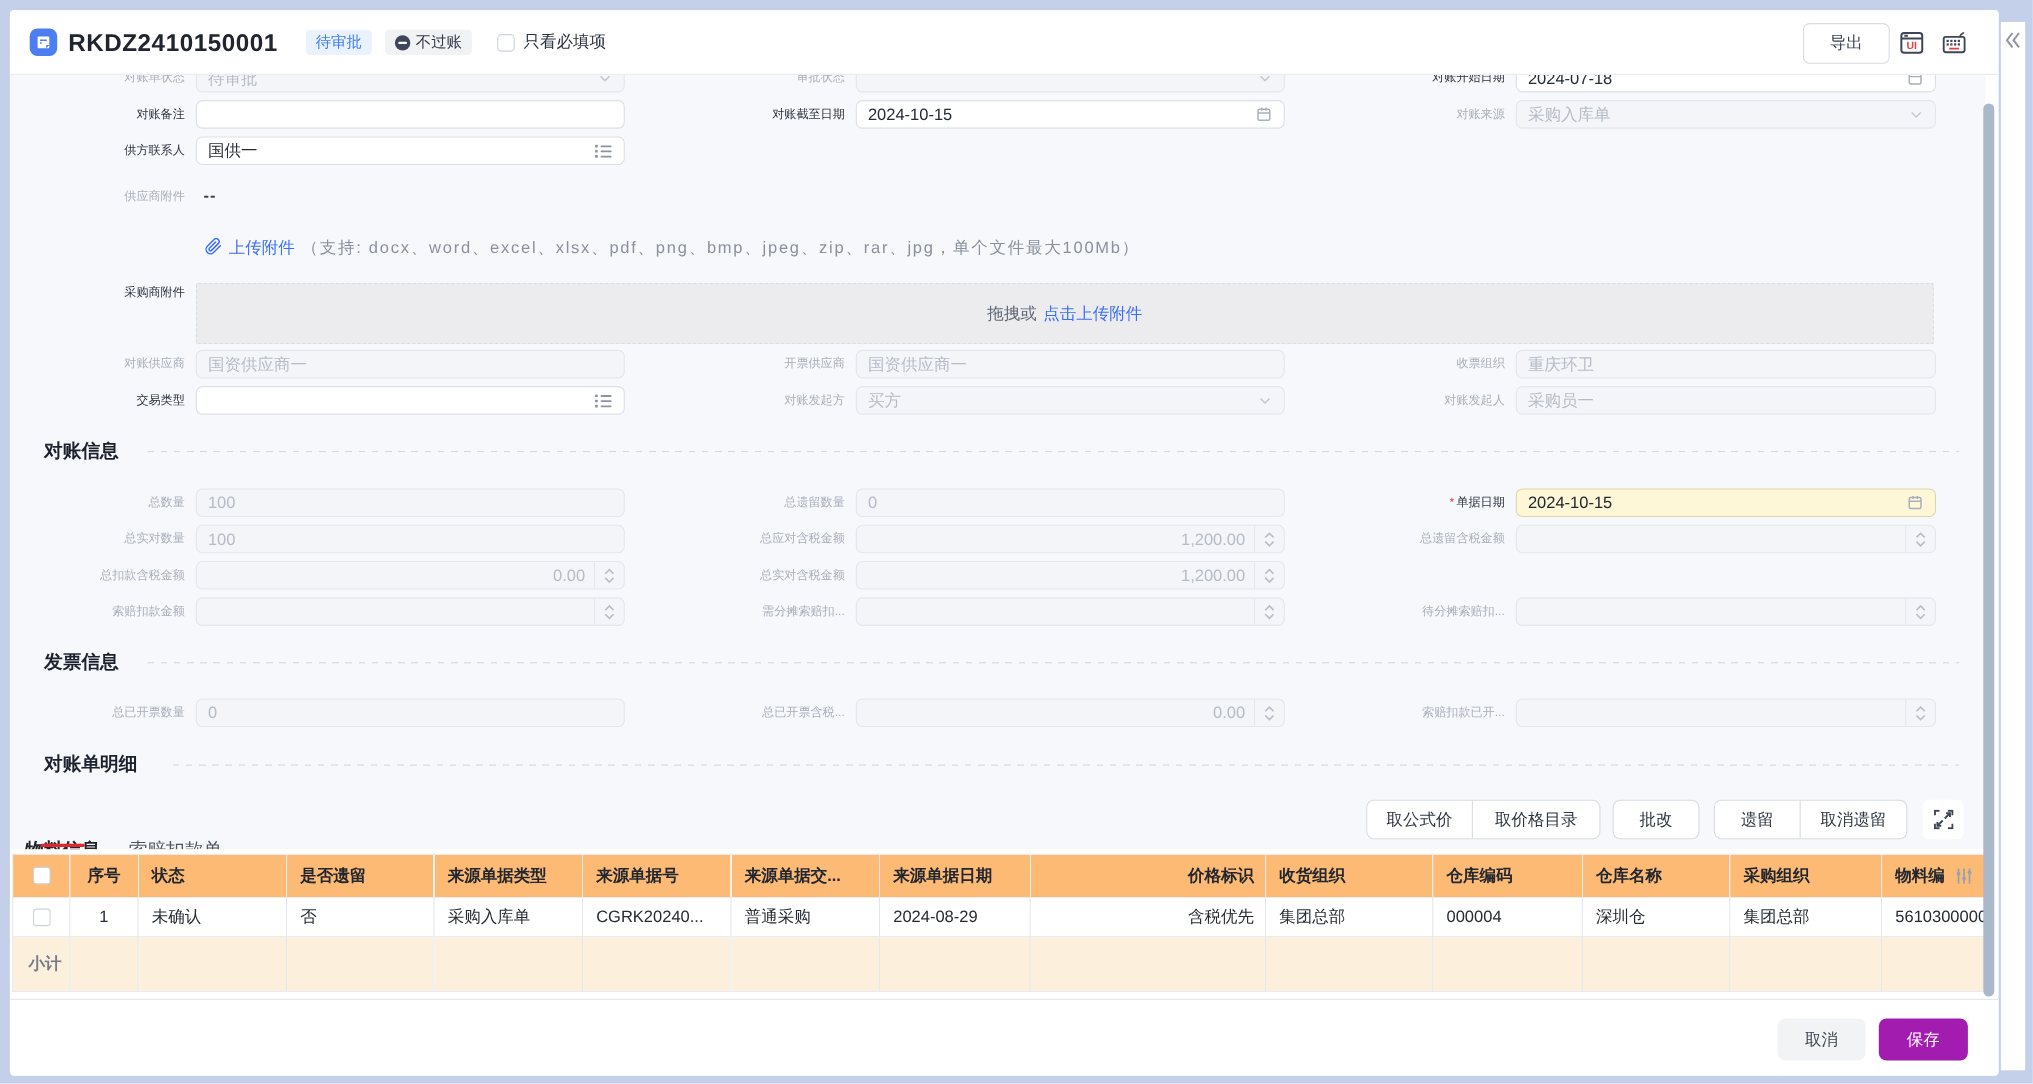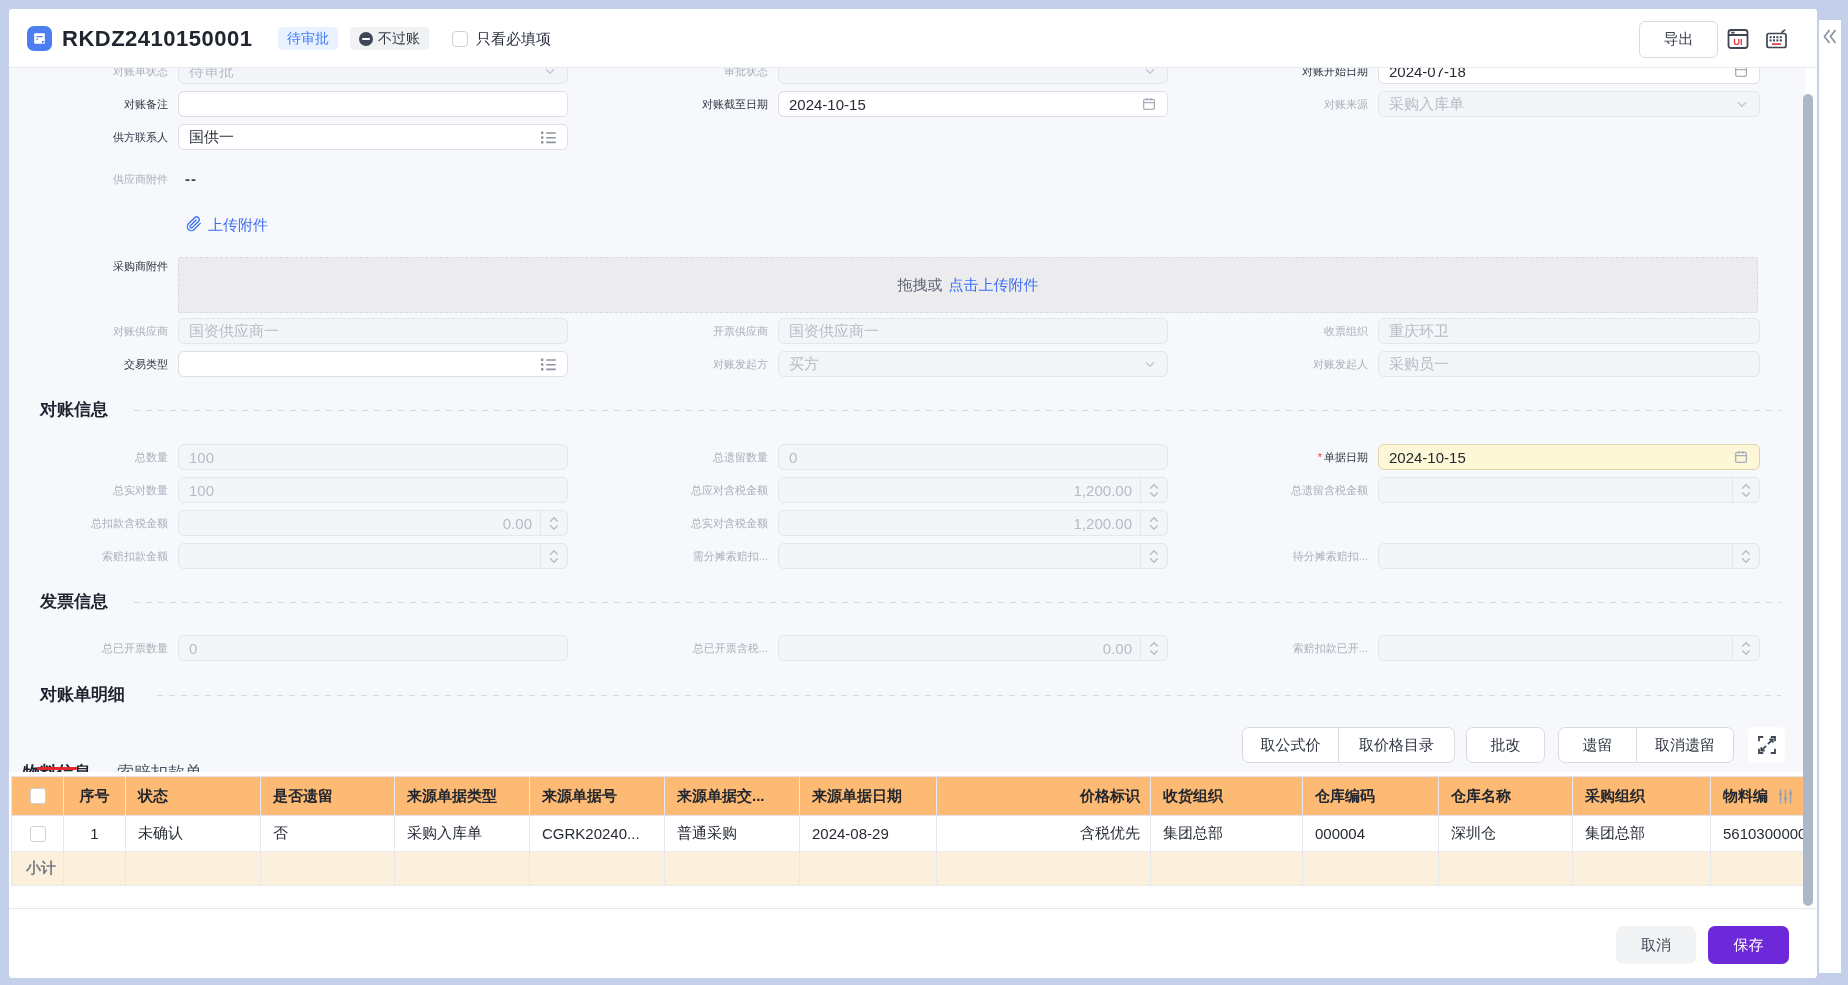--- a/index.html
+++ b/index.html
@@ -53,31 +53,31 @@
   .dbtn .seg { display:flex; align-items:center; justify-content:center; font-size:15px; color:#2f3742; padding:0 10px; }
   .dbtn .seg + .seg { border-left:1px solid #d8dbe2; }
   .expand-btn { position:absolute; left:1739px; top:659px; width:37px; height:36px; background:#fff; border-radius:6px; display:flex; align-items:center; justify-content:center; }
   
   .tablezone { position:absolute; left:0; top:704px; width:1796px; height:136px; background:#fff; }
   .grid { position:absolute; left:2px; top:4px; width:1794px; overflow:hidden; }
   table { border-collapse:collapse; table-layout:fixed; width:1889px; }
   th, td { border-right:1px solid #e4e7ec; padding:0 12px; white-space:nowrap; overflow:hidden; font-size:15px; }
   thead th { height:39px; background:#fdba74; border-top:1px solid #e0e3e9; border-bottom:1px solid #e0e3e9; font-weight:bold; color:#21262f; text-align:left; position:relative; }
   tbody td { height:36px; background:#fff; border-bottom:1px solid #e9ebef; color:#262b34; }
-  tr.subtotal td { height:34px; background:#fcf0dc; border-bottom:1px solid #e6e9ee; }
+  tr.subtotal td { height:50px; background:#fcf0dc; border-bottom:1px solid #e6e9ee; }
   tr.subtotal td:first-child { color:#767c87; font-weight:bold; padding-left:14px; }
   th:first-child, td:first-child { border-left:1px solid #e4e7ec; }
   .ck { width:16px; height:16px; border:1px solid #cdd2da; border-radius:3px; background:#fff; margin:0 auto; }
   .cell-c { text-align:center; } .cell-r { text-align:right; padding-right:10px; }
   th.cell-r { text-align:right; }
   .colcfg { position:absolute; left:66px; top:11px; }
   
   .footer { position:absolute; left:0; top:899px; width:1808px; height:70px; background:#fff; border-top:1px solid #e4e7ec; }
   .btn-cancel { position:absolute; left:1607px; top:17px; width:80px; height:38px; background:#f2f3f5; border-radius:7px; font-size:15px; color:#3f4654; display:flex; align-items:center; justify-content:center; }
-  .btn-save { position:absolute; left:1699px; top:17px; width:81px; height:38px; background:#6d28d9; border-radius:7px; font-size:15px; color:#fff; display:flex; align-items:center; justify-content:center; }
+  .btn-save { position:absolute; left:1699px; top:17px; width:81px; height:38px; background:#a21caf; border-radius:7px; font-size:15px; color:#fff; display:flex; align-items:center; justify-content:center; }
   
   .sb-thumb { position:absolute; left:1794px; top:85px; width:10px; height:812px; background:#aab8c9; border-radius:5px; }
   
   .rail { position:absolute; left:1819px; top:20px; width:22px; height:953px; background:#fff; }
   .rail-ico { position:absolute; left:3px; top:8px; }
 </style>
 </head>
 <body>
 
 <div class="panel">
@@ -175,20 +175,21 @@
       <span class="plain-val">--</span>
     </div>
 
     <div class="upload-row">
       <span style="display:flex">
           <svg width="16" height="16" viewBox="0 0 24 24" fill="none" stroke="#3b6ff5" stroke-width="2" stroke-linecap="round">
             <path d="M21.44 11.05l-9.19 9.19a6 6 0 0 1-8.49-8.49l9.19-9.19a4 4 0 0 1 5.66 5.66l-9.2 9.19a2 2 0 0 1-2.83-2.83l8.49-8.48"></path>
           </svg>
         </span>
       <span class="upload-link">上传附件</span>
+      <span class="upload-hint">（支持: docx、word、excel、xlsx、pdf、png、bmp、jpeg、zip、rar、jpg，单个文件最大100Mb）</span>
     </div>
 
     <div class="fld c1" style="top:185px">
       <span class="lab">采购商附件</span>
     </div>
     <div class="dropzone">
       <span class="dz-pre">拖拽或</span>
       <span class="dz-link">点击上传附件</span>
     </div>
 

